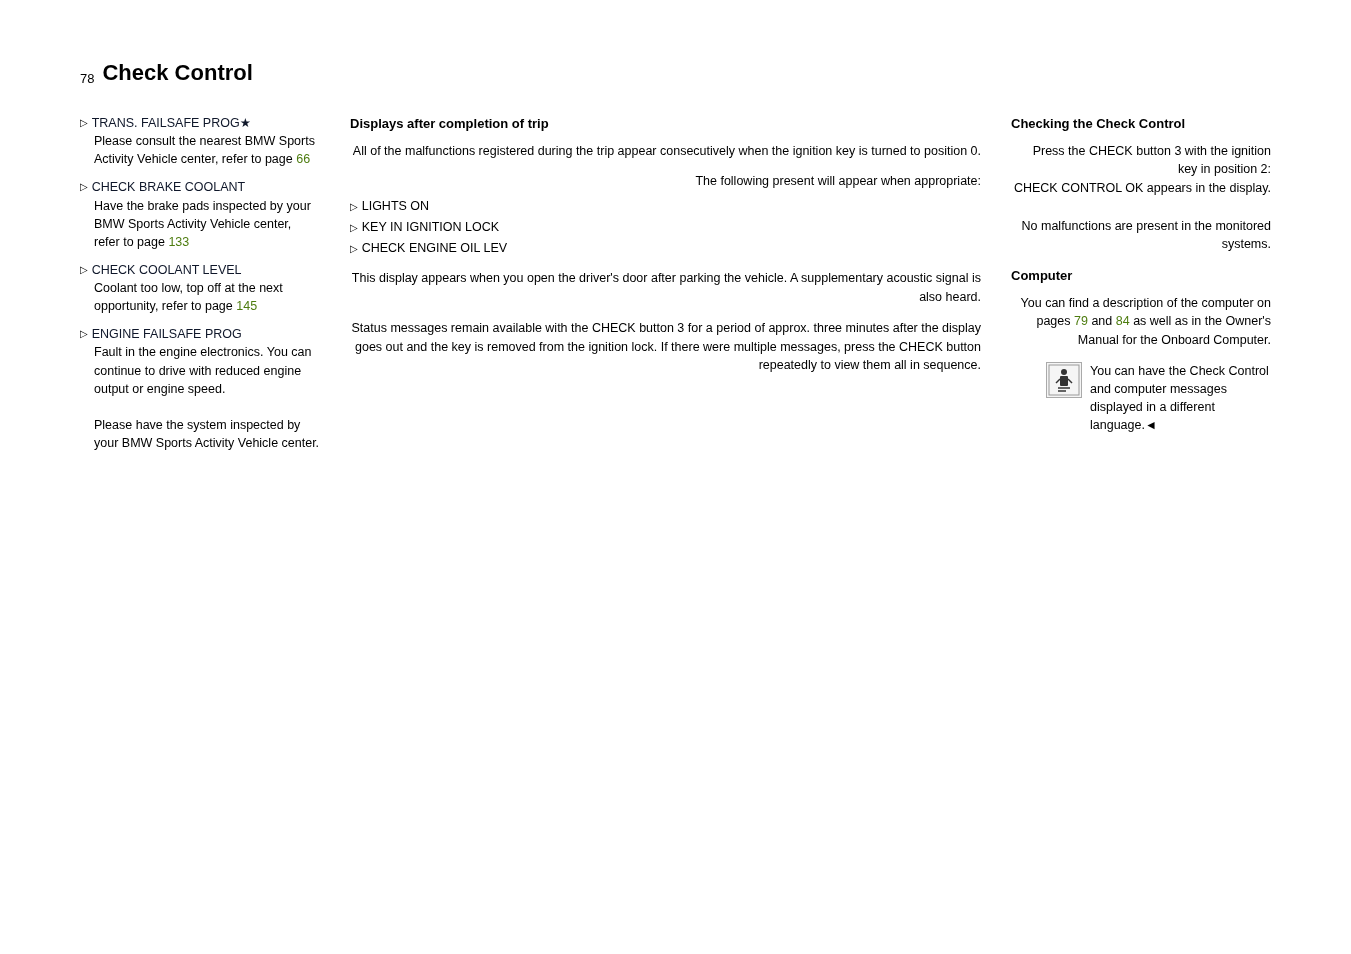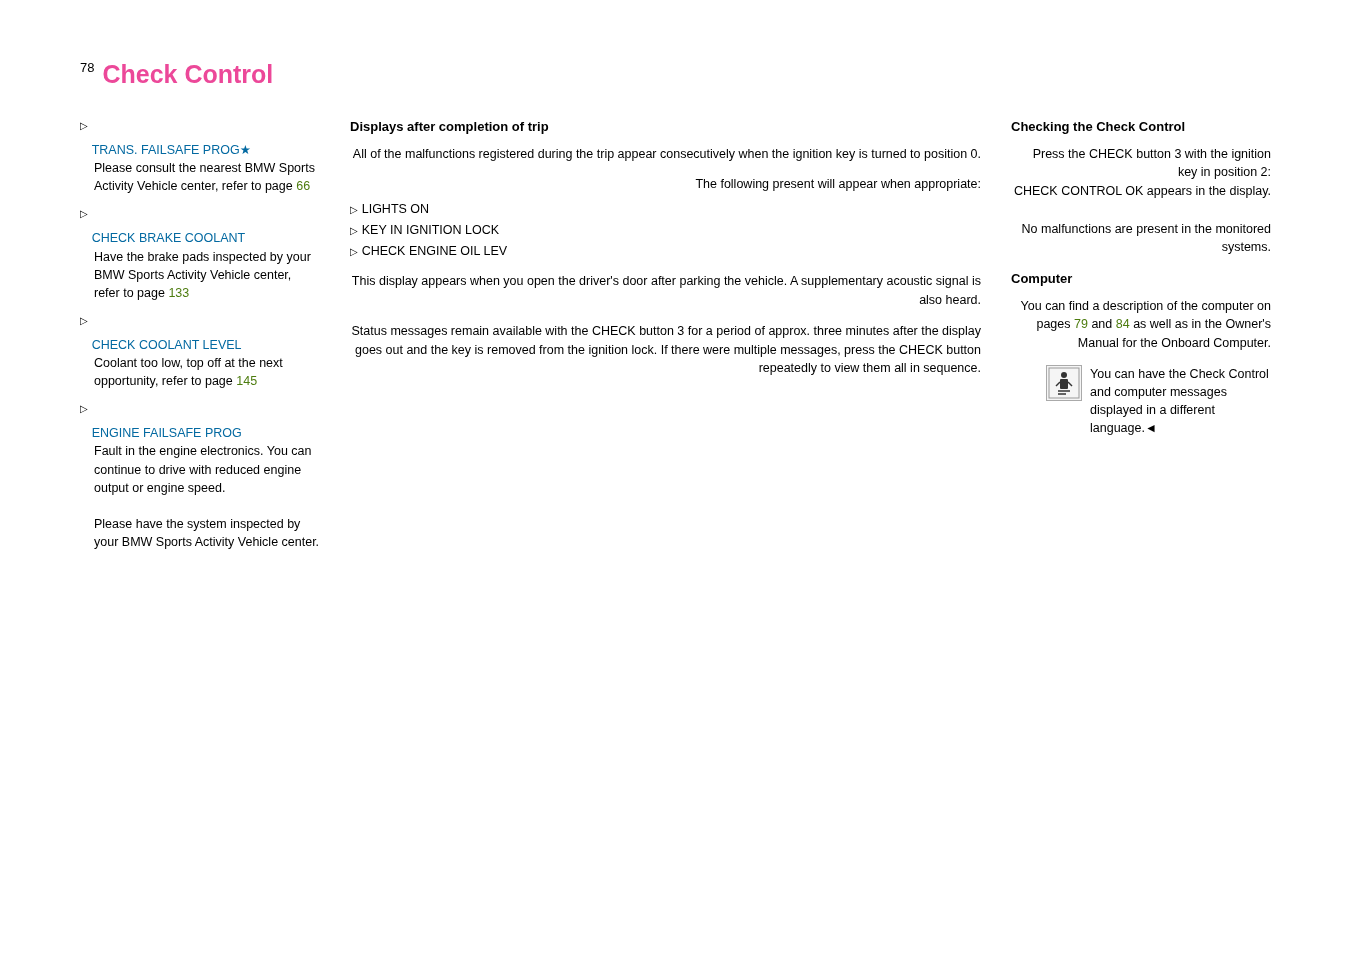--- a/index.html
+++ b/index.html
@@ -18,35 +18,35 @@
       padding: 60px 80px;
     }
 
     .page-container {
       max-width: 1200px;
       margin: 0 auto;
     }
 
     .page-header {
       display: flex;
-      align-items: flex-start;
+      align-items: flex-end;
       margin-bottom: 28px;
     }
 
     .page-number {
       font-size: 13px;
       font-weight: normal;
       margin-right: 8px;
       color: #000;
     }
 
     .page-title {
-      font-size: 25px;
+      font-size: 22px;
       font-weight: bold;
-      color: #ec4899;
+      color: #000000;
     }
 
     .content-grid {
       display: grid;
       grid-template-columns: 240px 1fr 260px;
       gap: 0 30px;
     }
 
     
     .left-column {
@@ -66,22 +66,21 @@
     }
 
     .triangle {
       font-size: 10px;
       margin-top: 2px;
       flex-shrink: 0;
     }
 
     .list-item-title {
       font-weight: normal;
-      color: #0369a1;
-      margin-top: 24px;
+      color: #0f172a;
     }
 
     .list-item-body {
       margin-left: 14px;
       color: #000;
       font-size: 12.5px;
       line-height: 1.45;
     }
 
     .link {

